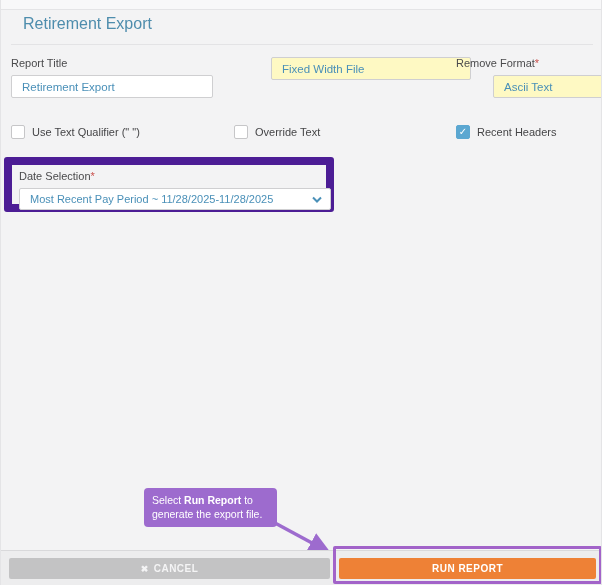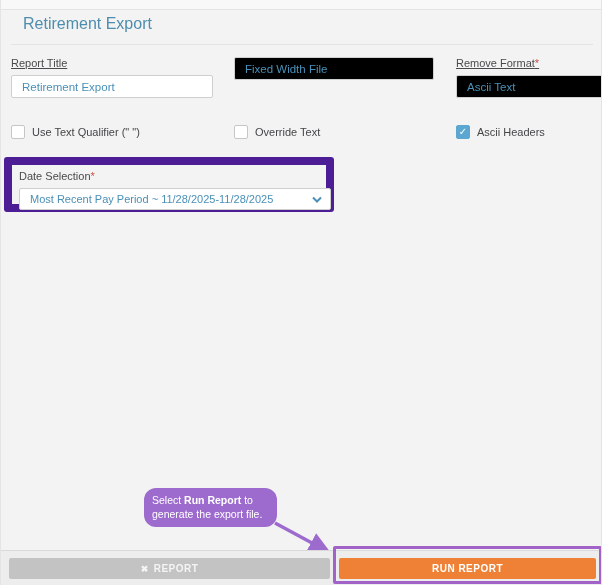--- a/index.html
+++ b/index.html
@@ -30,32 +30,32 @@
     position: absolute; left: 10px; top: 44px; width: 582px; height: 1px;
     background: #e3e3e5;
   }
 
   .field-col { position: absolute; top: 57px; }
   .field-col.c1 { left: 10px;  width: 202px; }
   .field-col.c2 { left: 233px; width: 200px; }
   .field-col.c3 { left: 455px; width: 150px; }
 
   .field-label {
-    font-size: 11px; color: #4a4a4c; margin-bottom: 6px; white-space: nowrap; text-decoration: underline;
+    font-size: 11px; color: #4a4a4c; margin-bottom: 6px; white-space: nowrap;
   }
   .req { color: #c9504c; }
 
   .text-input {
     width: 100%; height: 23px;
     border: 1px solid #cfcfd1; border-radius: 2px;
     background: #ffffff; color: #4a90b8;
     font-size: 11.5px; font-family: "Liberation Sans", sans-serif;
     padding: 0 10px; outline: none;
   }
-  .text-input.disabled { background: #000000; color: #4a90b8; }
+  .text-input.disabled { background: #fef9c3; color: #4a90b8; margin-left: 37px; }
 
   .checkbox-item {
     position: absolute; top: 124px; height: 15px;
     display: flex; align-items: center; cursor: default;
   }
   .checkbox-item.p1 { left: 10px; }
   .checkbox-item.p2 { left: 233px; }
   .checkbox-item.p3 { left: 455px; }
 
   .cb-box {
@@ -77,21 +77,21 @@
   .date-select {
     position: absolute; left: 7px; top: 23px; width: 312px; height: 22px;
     background: #ffffff; border: 1px solid #cfcfd1; border-radius: 2px;
     display: flex; align-items: center; justify-content: space-between;
     padding: 0 8px 0 10px; cursor: pointer;
   }
   .date-select .value { font-size: 11px; color: #4a90b8; white-space: nowrap; overflow: hidden; }
 
   .callout {
     position: absolute; left: 143px; top: 488px; width: 133px;
-    background: #9d6bce; border-radius: 12px;
+    background: #9d6bce; border-radius: 4px;
     padding: 5px 8px 6px 8px;
     color: #ffffff; font-size: 10.5px; line-height: 1.35;
   }
   .callout b { font-weight: bold; }
 
   .arrow-svg { position: absolute; left: 271px; top: 519px; }
 
   .footer {
     position: absolute; left: 0; top: 550px; width: 602px; height: 35px;
     background: #ededee; border-top: 1px solid #d9d9db;
@@ -141,21 +141,21 @@
     <span class="cb-label">Use Text Qualifier (" ")</span>
   </div>
   <div class="checkbox-item p2">
     <span class="cb-box"></span>
     <span class="cb-label">Override Text</span>
   </div>
   <div class="checkbox-item p3">
     <span class="cb-box checked">
         <span>✓</span>
       </span>
-    <span class="cb-label">Ascii Headers</span>
+    <span class="cb-label">Recent Headers</span>
   </div>
 
   <div class="date-highlight-box">
     <div class="date-label"><span>Date Selection</span><span class="req">*</span></div>
     <div class="date-select">
       <span class="value">Most Recent Pay Period ~ 11/28/2025-11/28/2025</span>
       <span style="display:flex;">
         <svg width="10" height="7" viewBox="0 0 10 7">
             <path d="M1 1.5 L5 5.5 L9 1.5" stroke="#4a90b8" stroke-width="2" fill="none"></path>
           </svg>
@@ -170,21 +170,21 @@
       <marker id="ah" markerWidth="7" markerHeight="7" refX="4.5" refY="3" orient="auto">
         <path d="M0,0 L6.5,3 L0,6 Z" fill="#9d6bce"></path>
       </marker>
     </defs>
     <line x1="3" y1="4" x2="53" y2="31" stroke="#9d6bce" stroke-width="3.5" marker-end="url(#ah)"></line>
   </svg>
 
   <div class="footer">
     <button class="btn btn-cancel">
       <span class="x-icon">✖</span>
-      <span>REPORT</span>
+      <span>CANCEL</span>
     </button>
     <button class="btn btn-run">
       <span>RUN REPORT</span>
     </button>
   </div>
 
   <div class="run-highlight-box"></div>
 
 </div>
 

